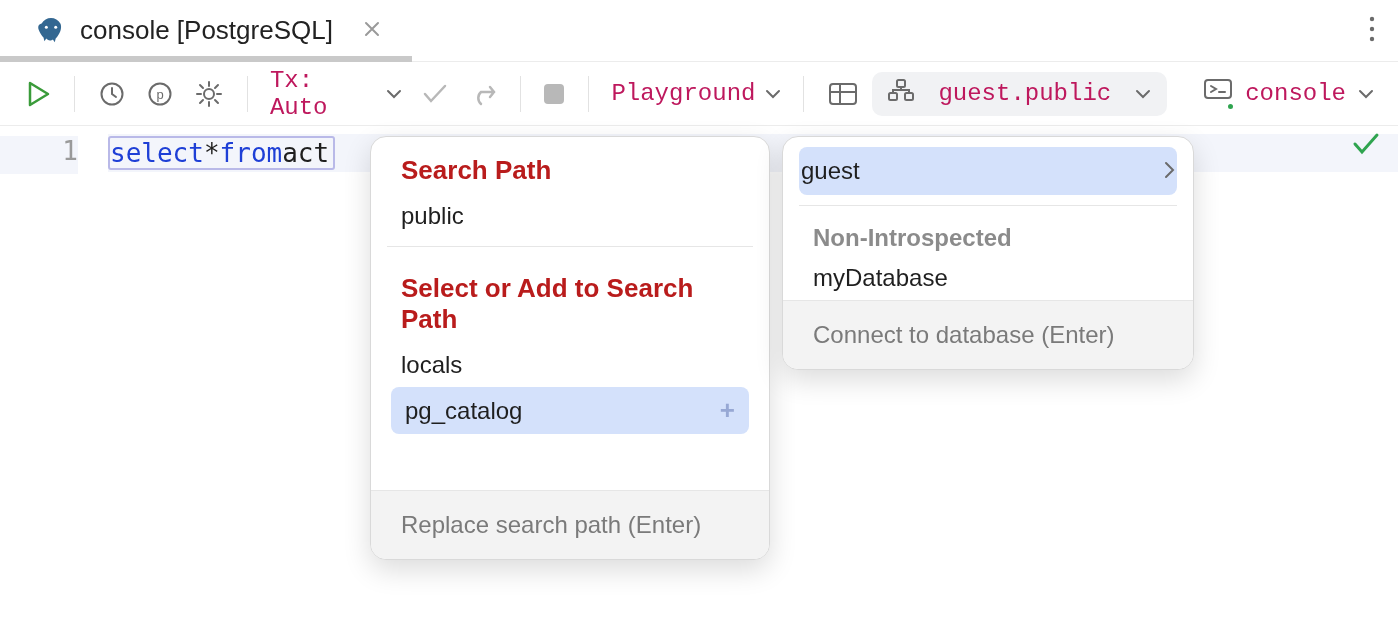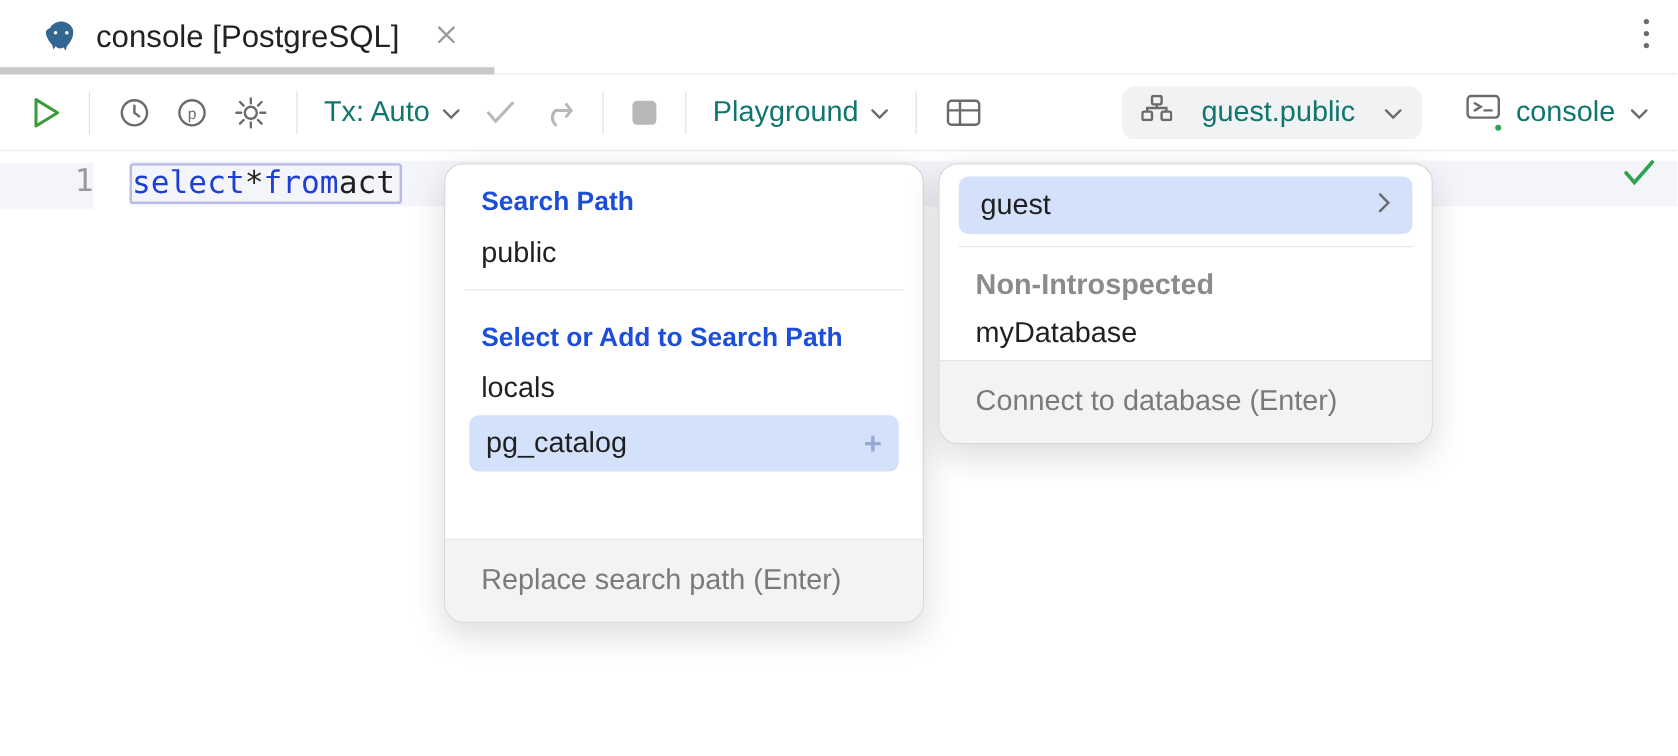--- a/index.html
+++ b/index.html
@@ -12,51 +12,51 @@
   .tab-row .tab .close { margin-left: 16px; color: #9a9a9a; font-size: 22px; }
   .tab-underline { position: absolute; left: 0; bottom: -1px; height: 6px; width: 412px; background: #c9c9c9; }
   .kebab { margin-left: auto; color: #6b6b6b; padding: 6px; }
 
   
   .toolbar { display: flex; align-items: center; height: 64px; padding: 0 18px; border-bottom: 1px solid #ececec; gap: 6px; }
   .sep { width: 1px; height: 36px; background: #e2e2e2; margin: 0 10px; }
   .tb-btn { display: inline-flex; align-items: center; justify-content: center; height: 40px; padding: 0 8px; color: #6b6b6b; border-radius: 6px; }
   .tb-btn.green { color: #3a9b3a; }
   .tb-btn svg { display: block; }
-  .tb-text-btn { display: inline-flex; align-items: center; gap: 10px; font-size: 24px; color: #0f766e; padding: 0 6px; height: 40px; border-radius: 8px; }
+  .tb-text-btn { display: inline-flex; align-items: center; gap: 10px; font-size: 24px; color: #be185d; padding: 0 6px; height: 40px; border-radius: 8px; font-family: Liberation Mono, monospace; }
   .schema-btn { background: #f1f2f4; padding: 0 16px; height: 44px; border-radius: 10px; margin-left: auto; gap: 24px; }
   .console-btn { margin-left: 24px; gap: 12px; }
   .chev { color: #6b6b6b; }
   .stop-sq { width: 20px; height: 20px; border-radius: 4px; background: #b8b8b8; }
 
   
   .editor { display: flex; height: calc(100% - 134px); position: relative; }
   .gutter { width: 108px; text-align: right; padding: 10px 30px 0 0; font-family: "Menlo","Consolas",monospace; font-size: 26px; color: #9a9a9a; }
   .code { flex: 1; font-family: "Menlo","Consolas",monospace; font-size: 26px; padding: 8px 0 0 0; position: relative; }
   .code-line { display: flex; align-items: center; height: 38px; }
   .hl-line { background: #f3f5fb; }
   .sql-box { display: inline-flex; align-items: center; border: 2px solid #b9b9e8; border-radius: 3px; padding: 0 4px 0 0; }
   .kw { color: #1e3fd6; }
   .txt { color: #1f1f1f; }
   .status-check { position: absolute; right: 18px; top: 6px; color: #2fa44f; }
 
   
   .popup { position: absolute; background: #ffffff; border: 1px solid #d9d9d9; border-radius: 16px; box-shadow: 0 10px 28px rgba(0,0,0,0.14); overflow: hidden; font-size: 24px; }
   .popup1 { left: 370px; top: 136px; width: 400px; }
-  .popup .section-label { color: #1d4ed8; font-size: 22px; font-weight: 600; padding: 18px 30px 8px 30px; }
+  .popup .section-label { color: #b91c1c; font-size: 26px; font-weight: 600; padding: 18px 30px 8px 30px; }
   .popup .item { padding: 8px 30px; color: #1f1f1f; display: flex; align-items: center; }
   .popup .divider { height: 1px; background: #e6e6e6; margin: 8px 16px; }
   .popup .sel { background: #d4e1fb; border-radius: 8px; margin: 0 20px; padding: 8px 14px; justify-content: space-between; }
   .popup .sel .plus { color: #97a8d4; font-size: 26px; font-weight: 600; }
   .popup .footer { background: #f3f3f3; color: #7a7a7a; padding: 18px 30px; border-top: 1px solid #e6e6e6; line-height: 1.35; }
   .popup1 .gapfill { height: 56px; }
 
   
   .popup2 { left: 782px; top: 136px; width: 412px; }
-  .popup2 .item-row { display: flex; align-items: center; justify-content: space-between; padding: 10px 18px; margin: 10px 16px; }
+  .popup2 .item-row { display: flex; align-items: center; justify-content: space-between; padding: 10px 2px; margin: 10px 16px; }
   .popup2 .item-row.sel2 { background: #d4e1fb; border-radius: 8px; }
   .popup2 .cat { color: #8b8b8b; font-weight: 700; padding: 10px 30px 4px 30px; font-size: 24px; }
   .popup2 .db { padding: 8px 30px; }
 
   
   .elephant { width: 30px; height: 30px; display: inline-block; }
 </style>
 </head>
 <body>
 

